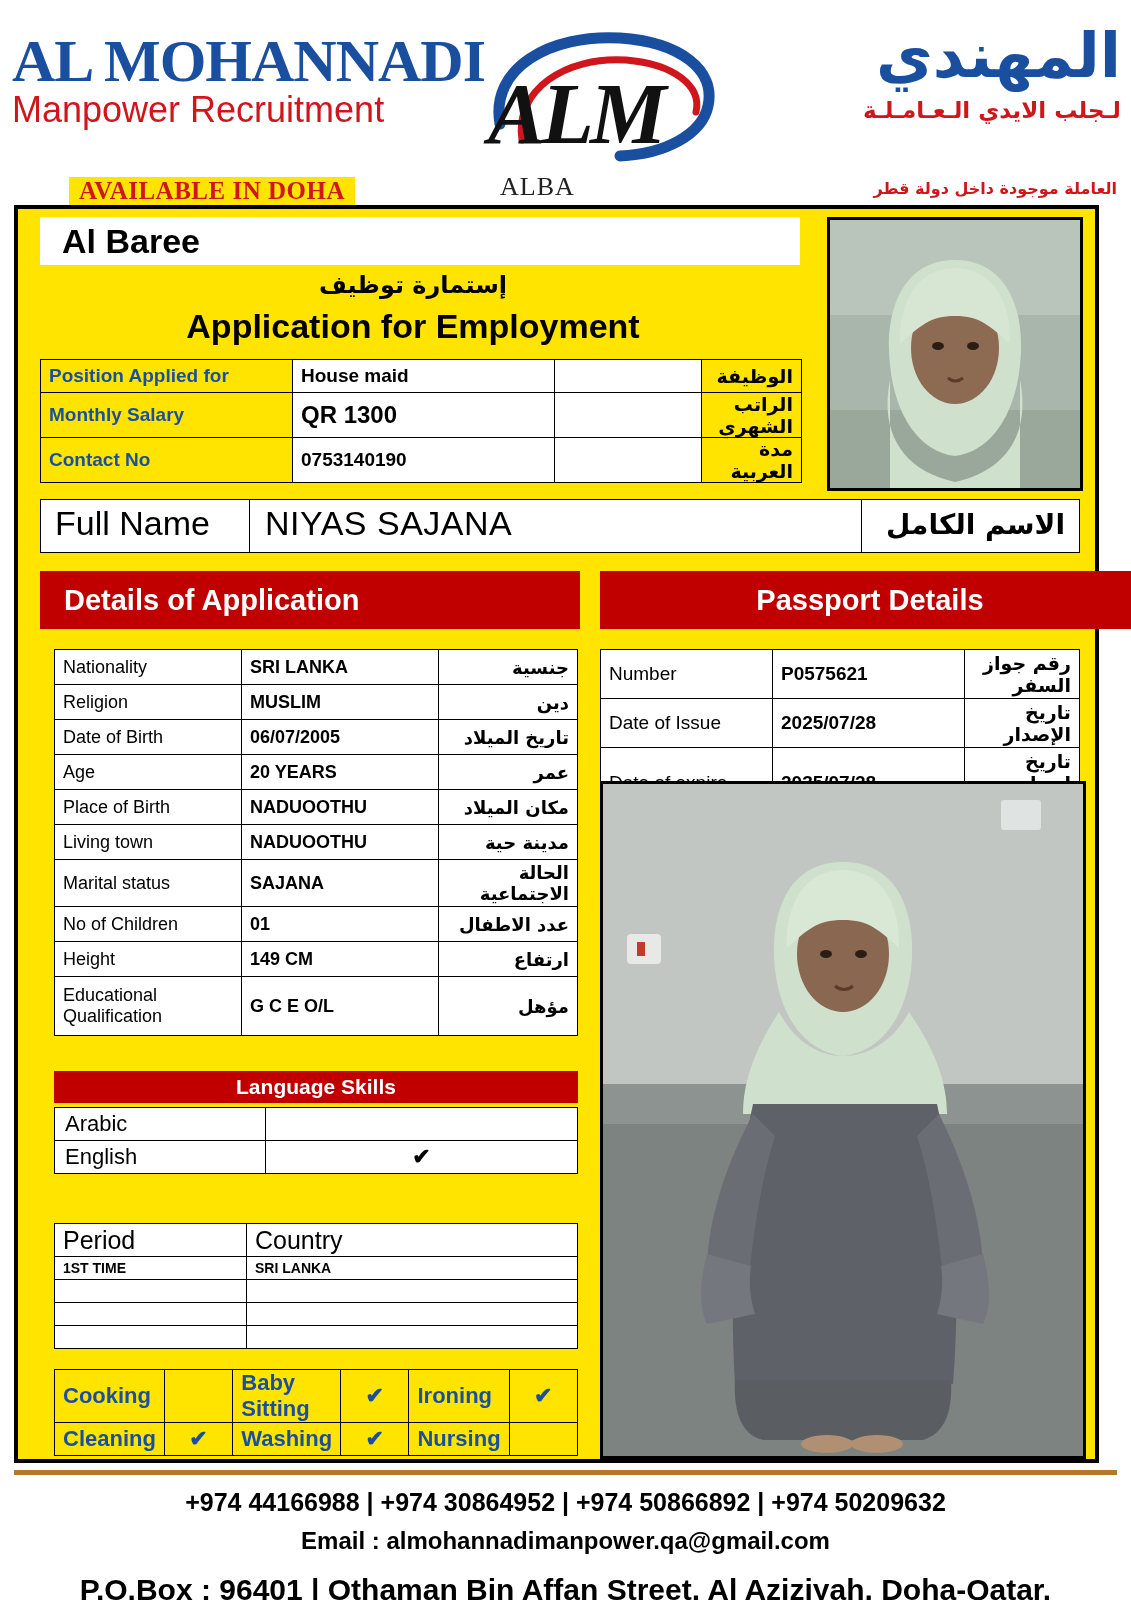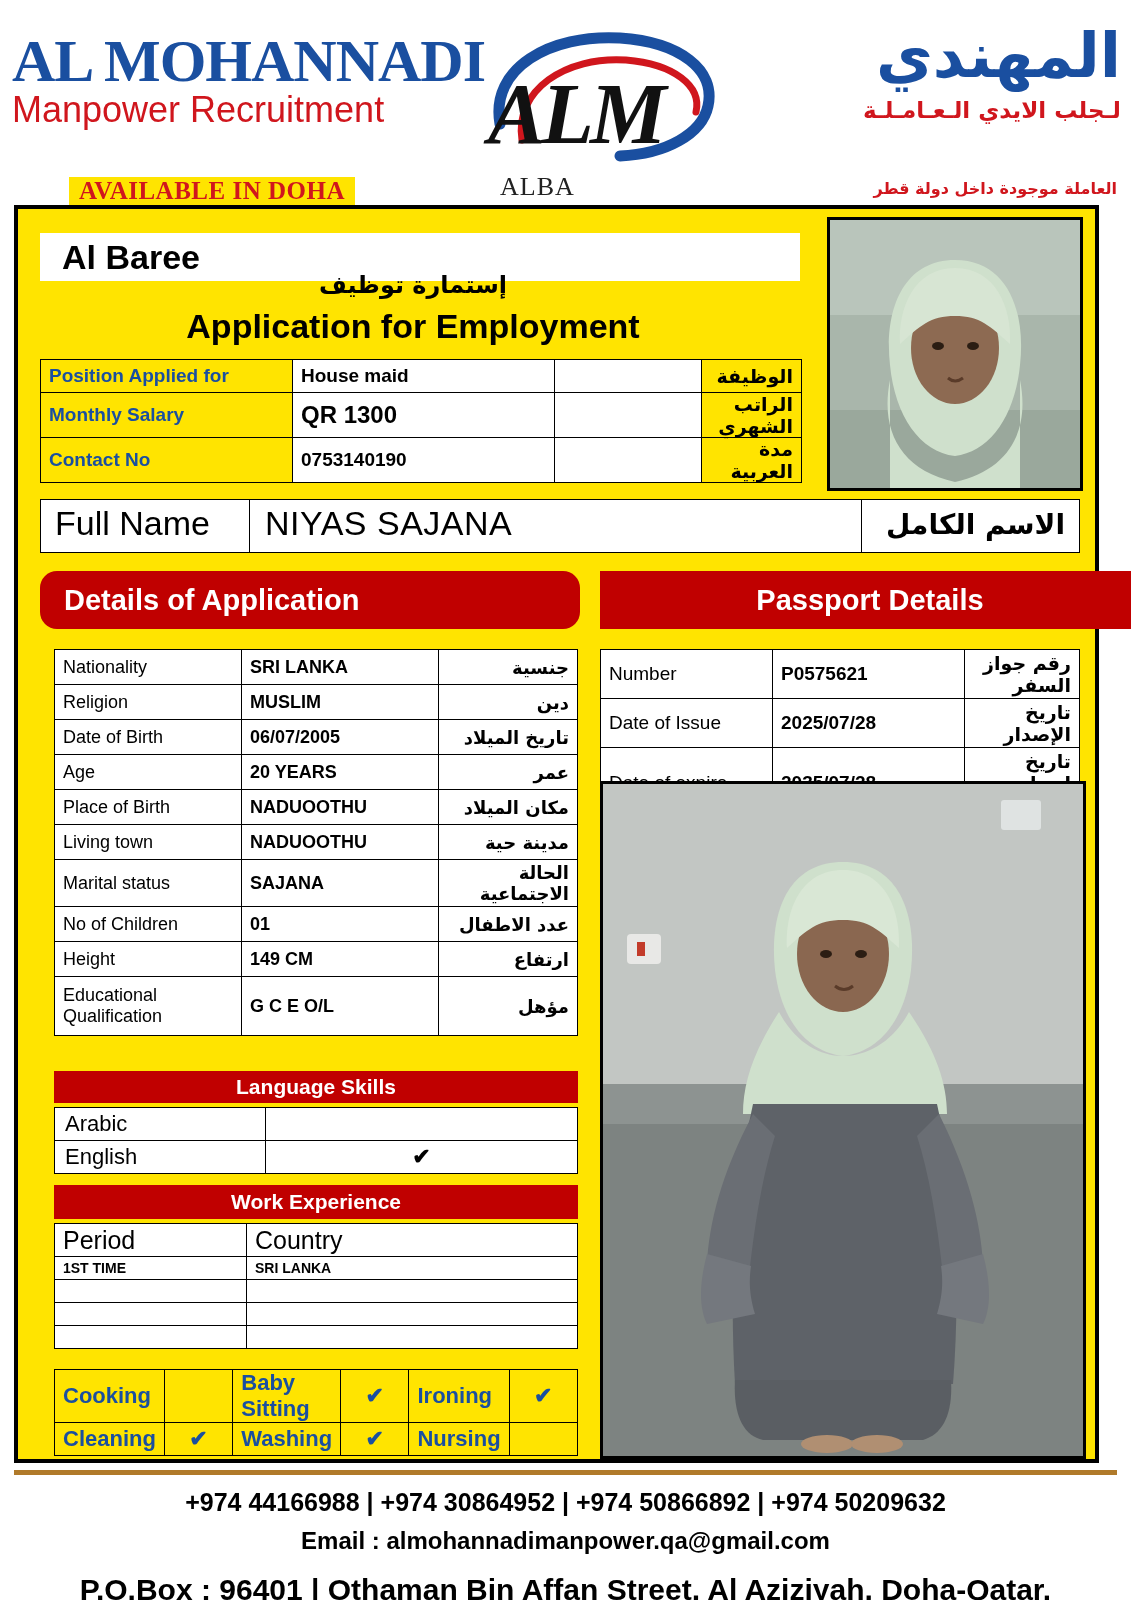--- a/index.html
+++ b/index.html
@@ -148,21 +148,21 @@
     width: 1085px;
     height: 1258px;
     background: #ffe400;
     border: 4px solid #000;
     box-sizing: border-box;
   }
 
   .agency-name {
     position: absolute;
     left: 22px;
-    top: 24px;
+    top: 8px;
     width: 760px;
     height: 48px;
     background: #ffffff;
     font-family: "Liberation Sans", sans-serif;
     font-weight: bold;
     font-size: 34px;
     color: #000;
     line-height: 48px;
     padding-left: 22px;
     box-sizing: border-box;
@@ -312,21 +312,20 @@
     align-items: center;
   }
   .sec-details {
     left: 22px;
     top: 362px;
     width: 540px;
     height: 58px;
     font-size: 29px;
     padding-left: 24px;
     box-sizing: border-box;
-    border-radius: 17px;
   }
   .sec-passport {
     left: 582px;
     top: 362px;
     width: 540px;
     height: 58px;
     font-size: 29px;
     justify-content: center;
   }
 
@@ -720,21 +719,20 @@
         <td class="lang-name">Arabic</td>
         <td class="lang-chk"></td>
       </tr>
       <tr>
         <td class="lang-name">English</td>
         <td class="lang-chk">✔</td>
       </tr>
     </tbody>
       </table>
 
-    <div class="work-head">Work Experience</div>
     <table class="work-table">
       <tbody>
           <tr class="head">
         <td class="wk-period">Period</td>
         <td>Country</td>
       </tr>
       <tr>
         <td class="wk-period">1ST TIME</td>
         <td>SRI LANKA</td>
       </tr>

